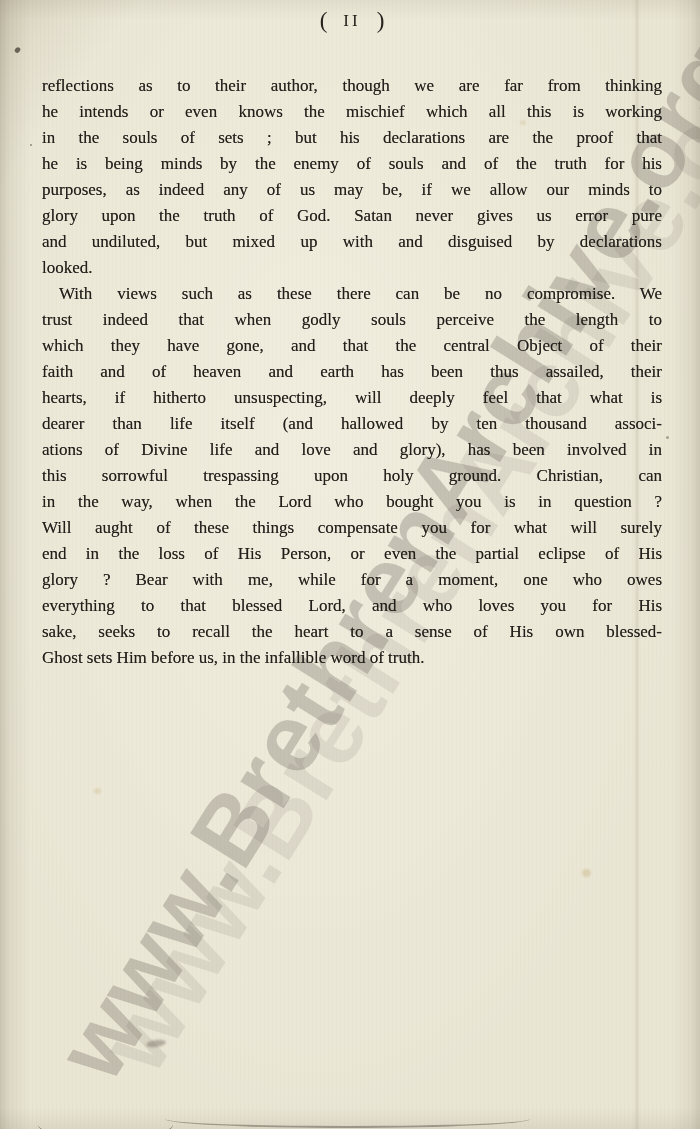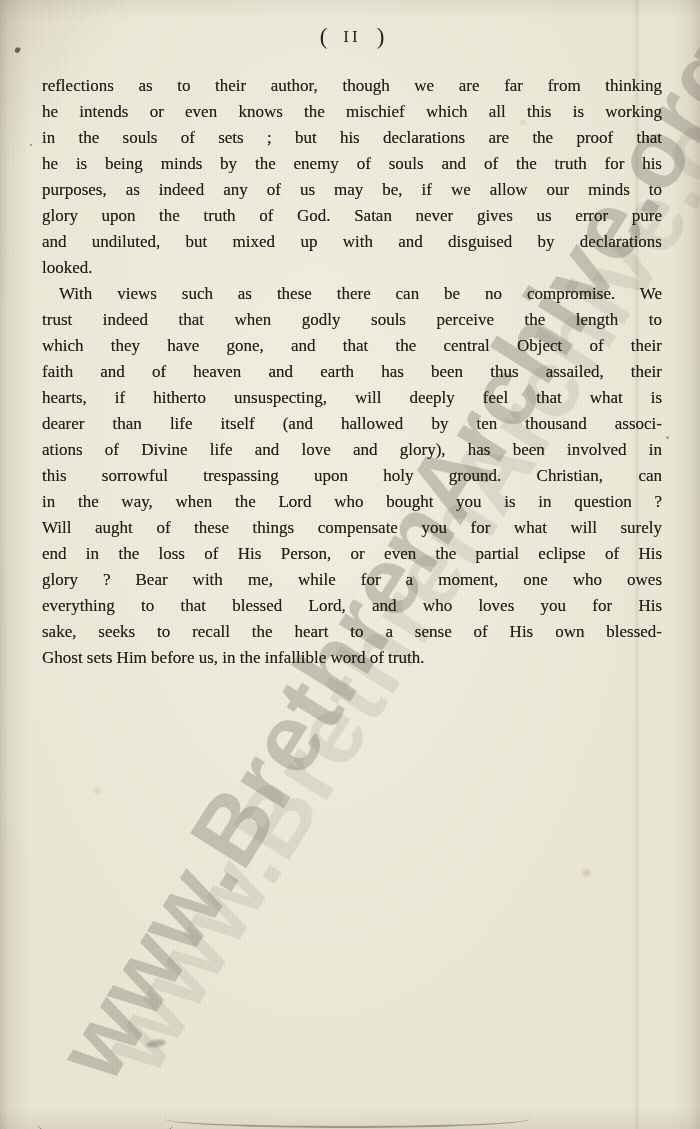--- a/index.html
+++ b/index.html
@@ -55,21 +55,20 @@
   }
 
   
   .page-head {
     position: absolute;
     left: 42px; top: 8px;
     width: 620px;
     text-align: center;
     color: #26231e;
     z-index: 2;
-    margin-top: 16px;
   }
   .page-head .paren {
     font-size: 23px;
     letter-spacing: 0;
   }
   .page-head .numeral {
     font-size: 17px;
     letter-spacing: 3px;
     margin: 0 16px;
     position: relative;

